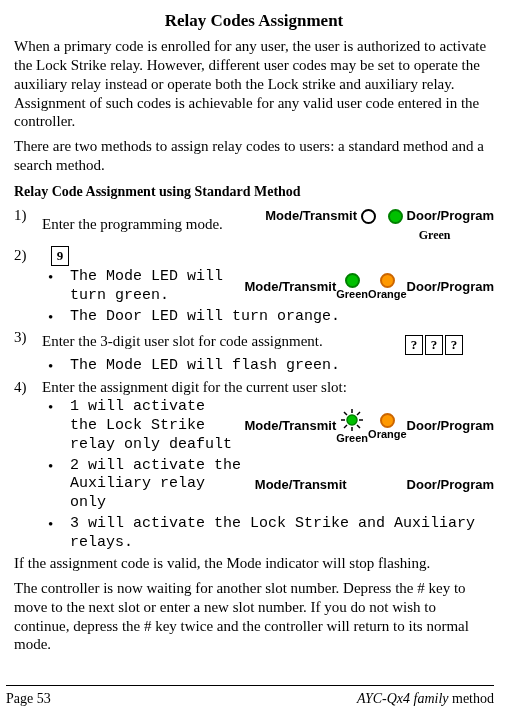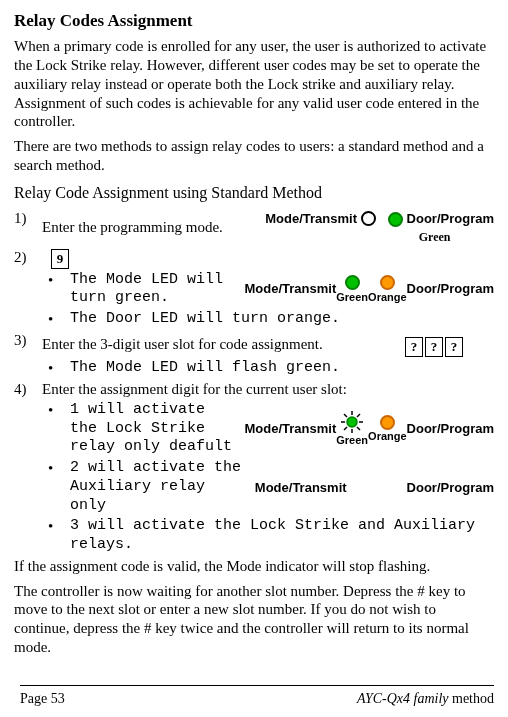--- a/index.html
+++ b/index.html
@@ -11,27 +11,28 @@
     padding: 10px 14px;
     font-size: 15px;
     line-height: 1.25;
     color: #000;
     position: relative;
   }
   .title {
     font-weight: bold;
     font-size: 17px;
     margin-bottom: 6px;
+    text-align: center;
   }
   .para {
     margin-bottom: 6px;
   }
   .subtitle {
-    font-weight: normal;
-    font-size: 16px;
+    font-weight: bold;
+    font-size: 14px;
     margin-top: 8px;
     margin-bottom: 6px;
   }
   .row {
     display: flex;
     align-items: flex-start;
     margin-bottom: 2px;
   }
   .num {
     width: 28px;
@@ -85,21 +86,21 @@
     margin: 0 1px;
     vertical-align: middle;
   }
   .small-label {
     font-size: 12px;
     font-weight: bold;
   }
   .footer {
     position: absolute;
     bottom: 10px;
-    left: 20px;
+    left: 6px;
     right: 14px;
     border-top: 1px solid #000;
     padding-top: 4px;
     display: flex;
     justify-content: space-between;
     font-size: 14px;
   }
   .footer .left { }
   .footer .right { font-style: italic; }
   .footer .right .fam { font-style: normal; }

